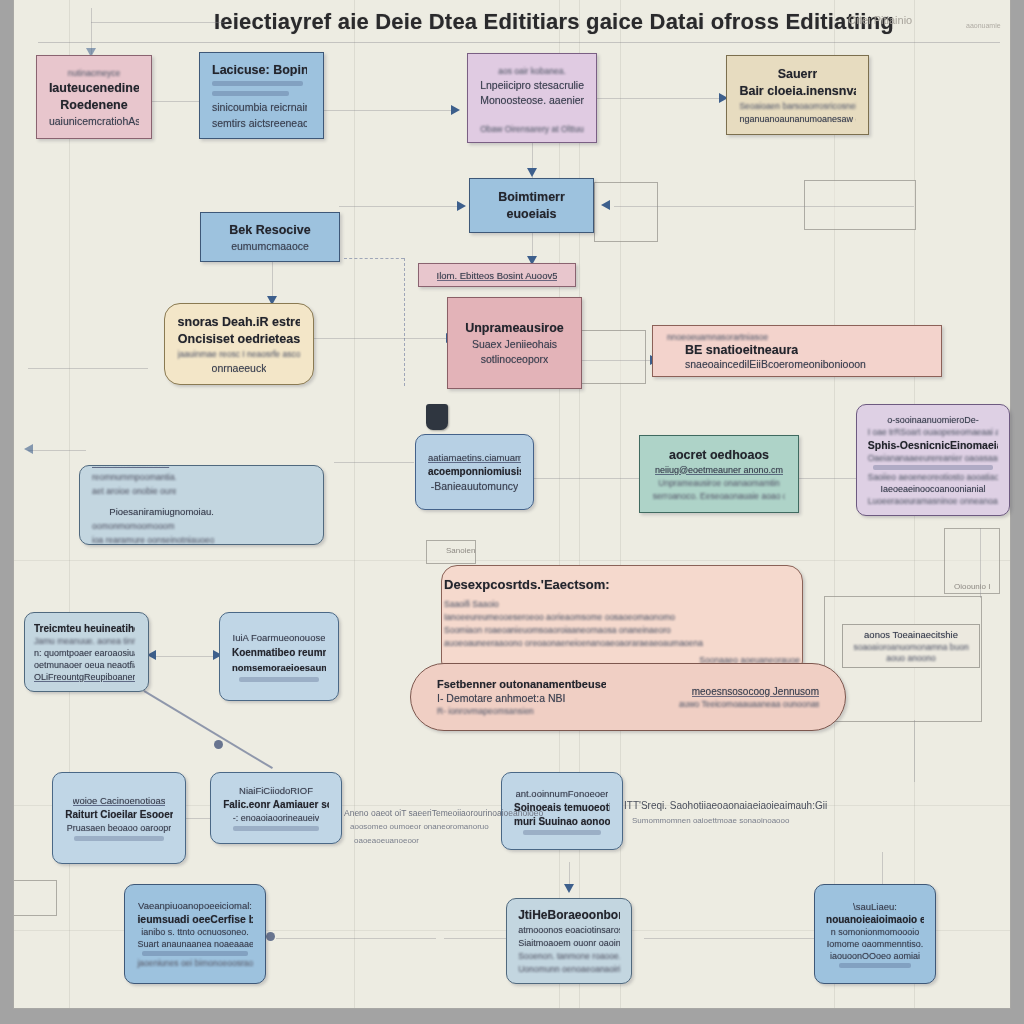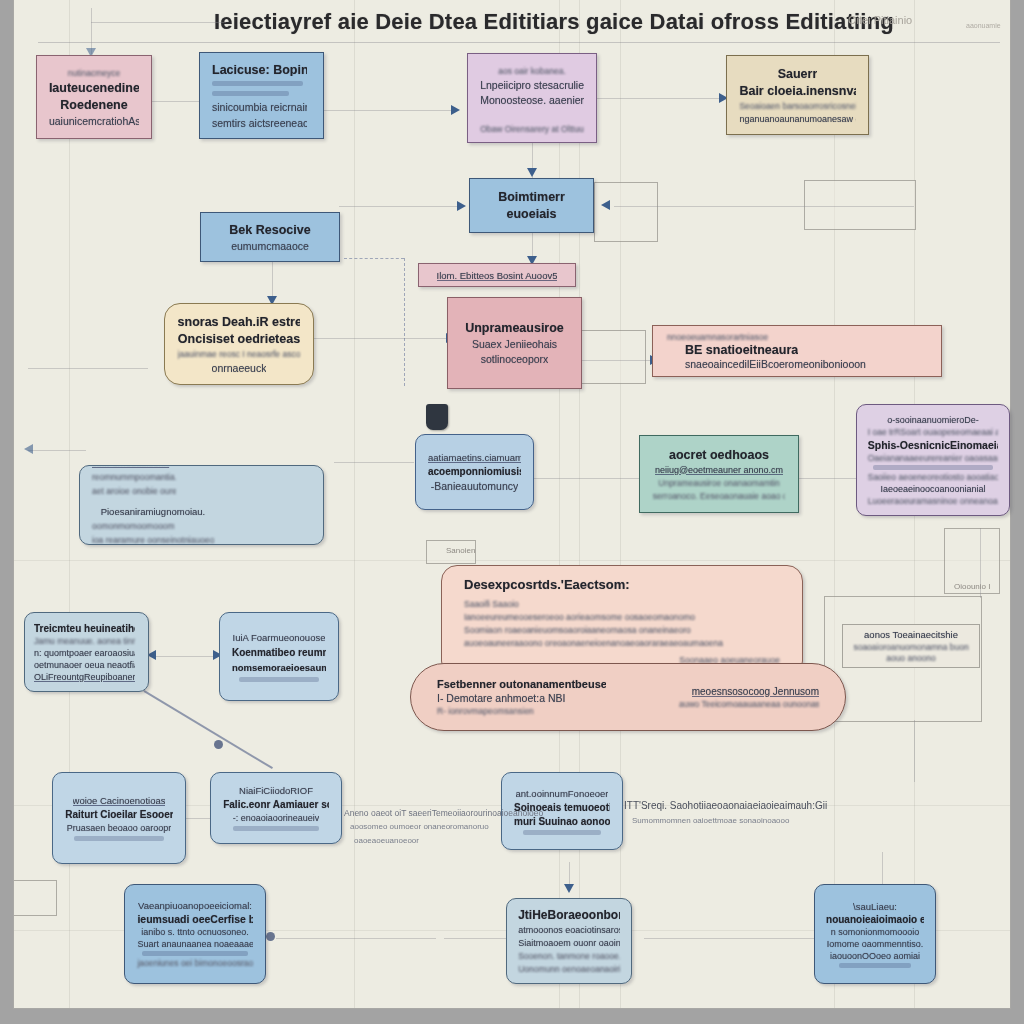--- a/index.html
+++ b/index.html
@@ -241,21 +241,21 @@
     </div>
 
 
     <div class="node c-bluegrey round" style="left:65px;top:465px;width:245px;height:80px;flex-direction:column;align-items:flex-start;gap:10px;padding:10px 12px;">
       <div style="display:flex;flex-direction:column;gap:4px;width:40%;">
         <span class="t b u" style="text-align:left;font-size:9.5px;">sbi.Fomoeaziconn</span>
         <span class="t s" style="text-align:left;">reomnummpoomantia.</span>
         <span class="t s" style="text-align:left;">aet aroioe onobie oureaomineeso</span>
       </div>
       <div style="display:flex;flex-direction:column;gap:4px;width:58%;">
-        <span class="t b" style="text-align:center;font-size:9.5px;">Pioesaniramiugnomoiau.</span>
+        <span class="t b" style="text-align:right;font-size:9.5px;">Pioesaniramiugnomoiau.</span>
         <span class="t s" style="text-align:left;">oomonmomoomooom</span>
         <span class="t s" style="text-align:left;">ioa rearamure oonseinotniauoeo</span>
         <div class="bar" style="width:85%;"></div>
       </div>
     </div>
 
     <div class="node c-blue2 round" style="left:401px;top:434px;width:119px;height:76px;">
       <span class="t b u" style="font-size:9.5px;">aatiamaetins.ciamuamoeor</span>
       <span class="t h" style="font-size:10px;">acoemponniomiusisenn</span>
       <span class="t b">-Banieauutomuncy</span>
@@ -272,21 +272,21 @@
       <span class="t b" style="font-size:9px;">o-sooinaanuomieroDe-</span>
       <span class="t s">I oae trRSoart ouaopeseomaeaai aauorosnain</span>
       <span class="t h" style="font-size:10.5px;">Sphis-OesnicnicEinomaeiamopooaor</span>
       <span class="t s">Oaeiananaaeeurereanier  oaoasaanauo</span>
       <div class="bar" style="width:88%;"></div>
       <span class="t s">Saoiieo aeoeneoreotiosto aooatiaoeaei</span>
       <span class="t b" style="font-size:9px;">Iaeoeaeinoocoanoonianial</span>
       <span class="t s">Luoeeraoeuramasninoe onneanoaoroetoanomio</span>
     </div>
 
-    <div class="node c-peach soft" style="left:427px;top:565px;width:362px;height:112px;align-items:flex-start;padding:10px 22px;gap:3px;">
+    <div class="node c-peach soft" style="left:427px;top:565px;width:362px;height:112px;align-items:flex-start;padding:10px 2px;gap:3px;">
       <span class="t h" style="text-align:left;font-size:13px;">Desexpcosrtds.'Eaectsom:</span>
       <span class="t s" style="text-align:left;margin-top:4px;">Saaoifi Saaoio</span>
       <span class="t s" style="text-align:left;max-width:100%;">Ianoeeureumeooeseroeoo aorieaomsome oosaoeomaonomo</span>
       <span class="t s" style="text-align:left;max-width:100%;">Soomiaon roaeoanieuomsoaoroiaaneornaosa onaneinaeoro</span>
       <span class="t s" style="text-align:left;max-width:100%;">auoeoauneeraaoono oreoaonaeneioenanoaeoaoraraeaeoaumaoena</span>
       <span class="t s" style="text-align:left;align-self:flex-end;margin-top:4px;">Soonaaeo aoeuaneorauoe</span>
     </div>
 
     <div class="node c-peach2 pill" style="left:396px;top:663px;width:436px;height:68px;flex-direction:row;justify-content:space-between;align-items:center;padding:8px 26px;">
       <div style="display:flex;flex-direction:column;gap:2px;align-items:flex-start;max-width:46%;">

